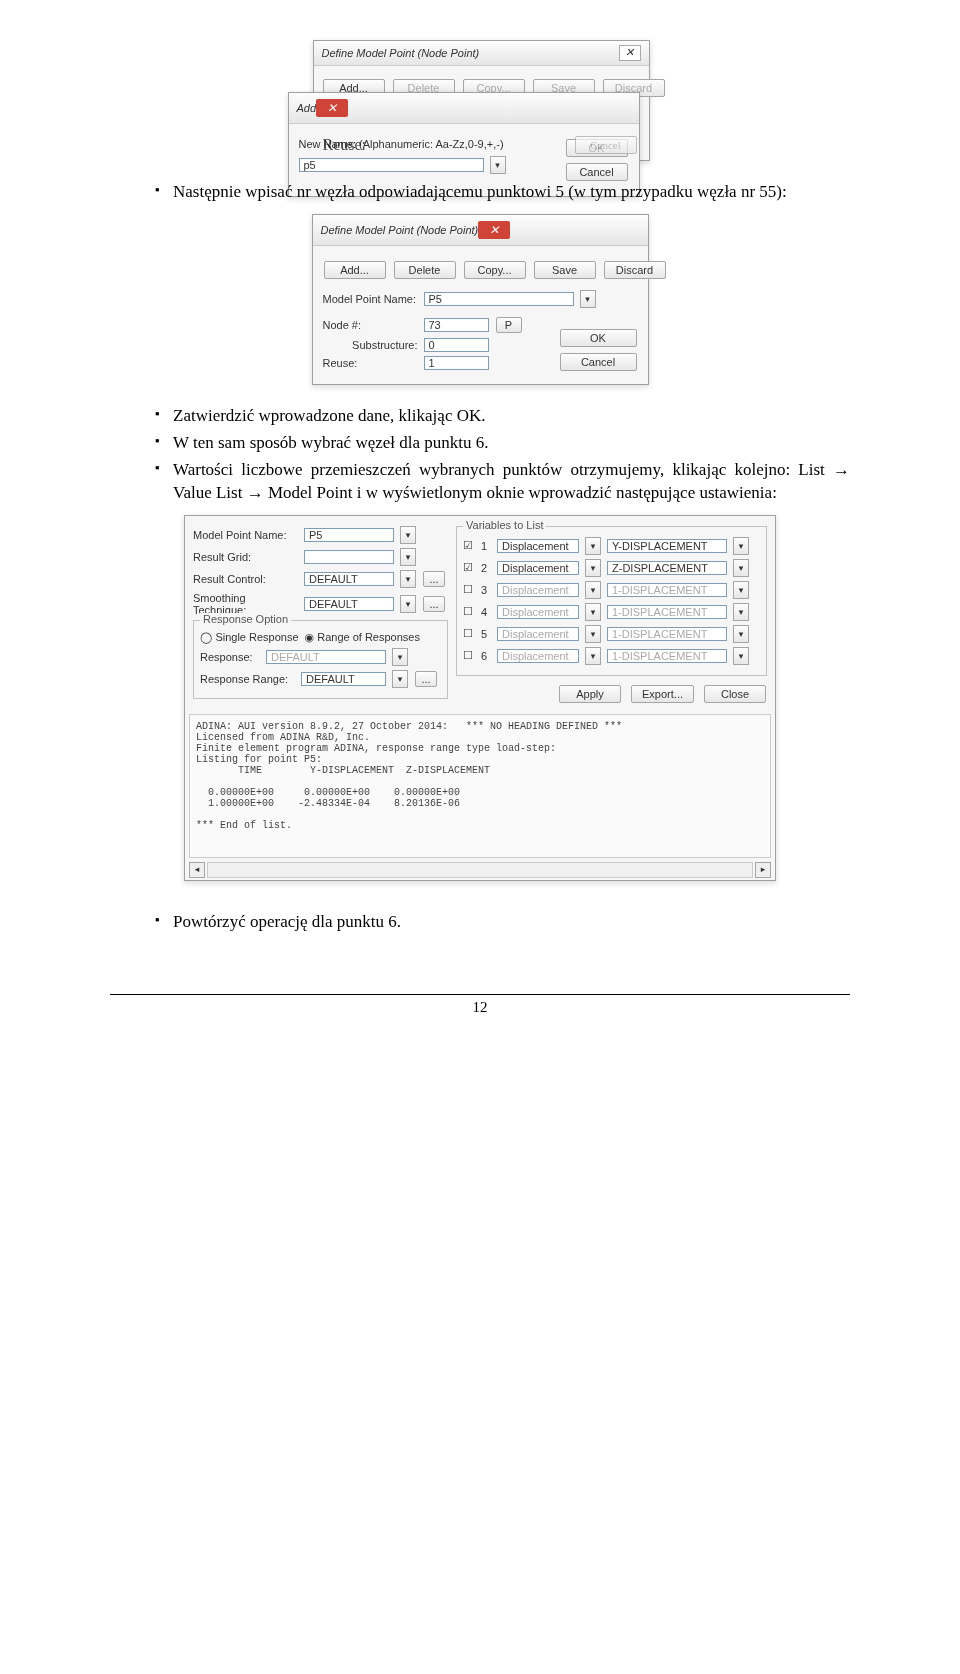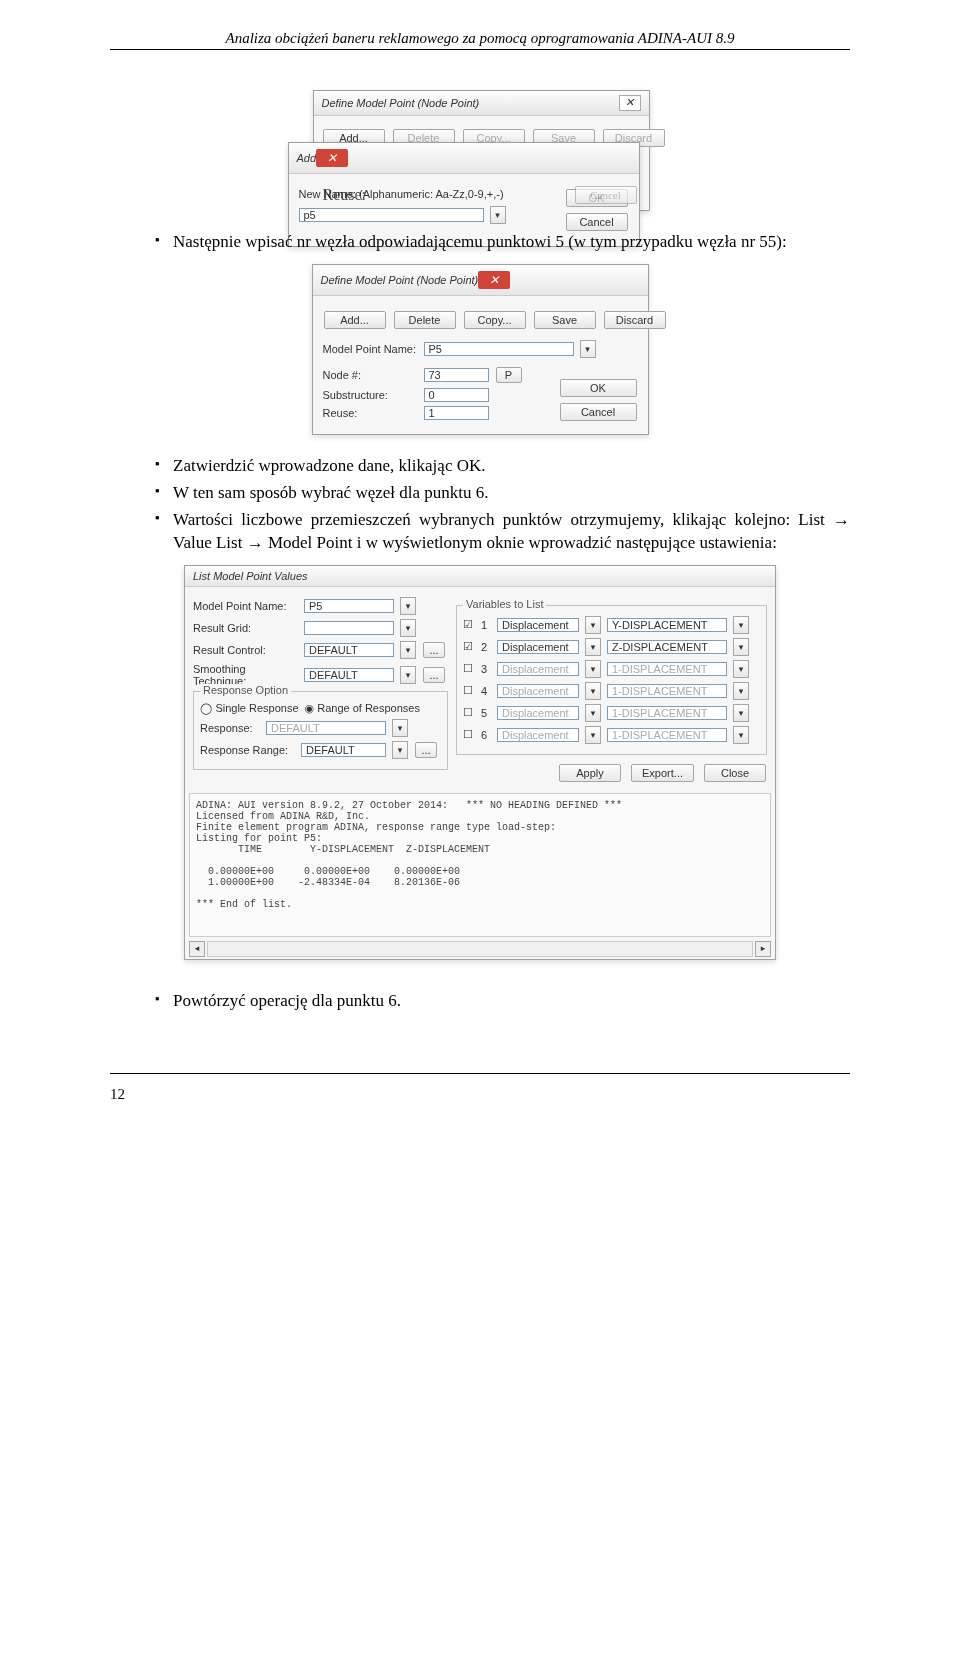--- a/index.html
+++ b/index.html
@@ -15,29 +15,28 @@
 .row { display:flex; align-items:center; gap:6px; margin:4px 0; }
 .lbl { display:inline-block; }
 .dropdown-arrow { display:inline-block; width:14px; height:16px; border:1px solid #a5a5a5; background:linear-gradient(#fdfdfd,#e7e7e7); text-align:center; font-size:9px; line-height:16px; vertical-align:middle; }
 ul.bullet { list-style:none; padding-left:45px; margin:10px 0; }
 ul.bullet li { position:relative; padding-left:18px; margin:4px 0; font-size:17px; line-height:1.35; text-align:justify; }
 ul.bullet li::before { content:"▪"; position:absolute; left:0; top:0; font-size:13px; }
 .fieldset { border:1px solid #c0c0c0; padding:6px; margin:4px 0; position:relative; }
 .fieldset-label { position:absolute; top:-8px; left:6px; background:#f6f6f6; padding:0 3px; font-size:11px; color:#555; }
 .big-win { width:590px; }
 .textarea-output { font-family:"Courier New",monospace; font-size:10px; color:#444; background:#fafafa; border:1px solid #ccc; padding:6px; white-space:pre; overflow:hidden; margin:6px 4px 2px 4px; height:130px; }
-.footer { font-size:15px; border-top:1px solid #000; padding-top:12px; margin-top:60px; }
+.footer { text-align:center; font-size:15px; border-top:1px solid #000; padding-top:4px; margin-top:60px; }
 .scroll-arrow { width:14px; height:14px; border:1px solid #a5a5a5; background:#eee; text-align:center; font-size:9px; line-height:12px; }
 </style>
 </head>
 <body>
 
 <div class="page">
 
-<div class="header">Analiza obciążeń baneru reklamowego za pomocą oprogramowania ADINA-AUI 8.9</div>
 
 <div class="screenshot-block">
   <div style="position:relative; width:335px;">
     <div class="win" style="width:335px; padding-bottom:50px;">
       <div class="titlebar">
         <span>Define Model Point (Node Point)</span>
         <span class="mini-x">✕</span>
       </div>
       <div style="padding:8px;">
         <div class="row" style="justify-content:space-between;">
@@ -103,21 +102,21 @@
         <span class="dropdown-arrow">▾</span>
       </div>
       <div style="display:flex; gap:10px;">
         <div style="flex:1;">
           <div class="row">
             <span class="lbl" style="width:95px;">Node #:</span>
             <span class="input" style="width:55px;">73</span>
             <span class="btn" style="min-width:14px; padding:1px 5px;">P</span>
           </div>
           <div class="row">
-            <span class="lbl" style="width:95px;">Substructure:</span>
+            <span class="lbl" style="width:95px;text-align:right;">Substructure:</span>
             <span class="input" style="width:55px;">0</span>
           </div>
           <div class="row">
             <span class="lbl" style="width:95px;">Reuse:</span>
             <span class="input" style="width:55px;">1</span>
           </div>
         </div>
         <div style="display:flex; flex-direction:column; gap:4px; justify-content:flex-end; padding-bottom:2px;">
           <span class="btn" style="min-width:55px;">OK</span>
           <span class="btn" style="min-width:55px;">Cancel</span>
@@ -128,23 +127,20 @@
 </div>
 
 <ul class="bullet">
   <li>Zatwierdzić wprowadzone dane, klikając OK.</li>
   <li>W ten sam sposób wybrać węzeł dla punktu 6.</li>
   <li>Wartości liczbowe przemieszczeń wybranych punktów otrzymujemy, klikając kolejno: List → Value List → Model Point i w wyświetlonym oknie wprowadzić następujące ustawienia:</li>
 </ul>
 
 <div class="screenshot-block">
   <div class="win big-win">
-    <div class="titlebar" style="padding:4px 8px;">
-      <span>List Model Point Values</span>
-    </div>
     <div style="display:flex; padding:6px 8px 0 8px; gap:8px;">
 
       <div style="width:255px;">
         <div class="row">
           <span class="lbl" style="width:105px;">Model Point Name:</span>
           <span class="input" style="width:80px;">P5</span>
               <span class="dropdown-arrow">▾</span>
         </div>
         <div class="row">
           <span class="lbl" style="width:105px;">Result Grid:</span>
@@ -176,21 +172,21 @@
           </div>
           <div class="row">
             <span class="lbl" style="width:95px;">Response Range:</span>
             <span class="input" style="width:75px;">DEFAULT</span>
                 <span class="dropdown-arrow">▾</span>
             <span class="btn" style="min-width:10px; padding:1px 5px;">...</span>
           </div>
         </div>
       </div>
 
-      <div style="flex:1;margin-top:8px;">
+      <div style="flex:1;">
         <div class="fieldset">
           <span class="fieldset-label">Variables to List</span>
           <div id="var-rows">
                 <div class="row">
                   <span style="width:12px;">☑</span>
                   <span class="lbl" style="width:10px;">1</span>
                   <span class="input" style="width:72px;">Displacement</span>
                   <span class="dropdown-arrow">▾</span>
                   <span class="input" style="width:110px;">Y-DISPLACEMENT</span>
                   <span class="dropdown-arrow">▾</span>

